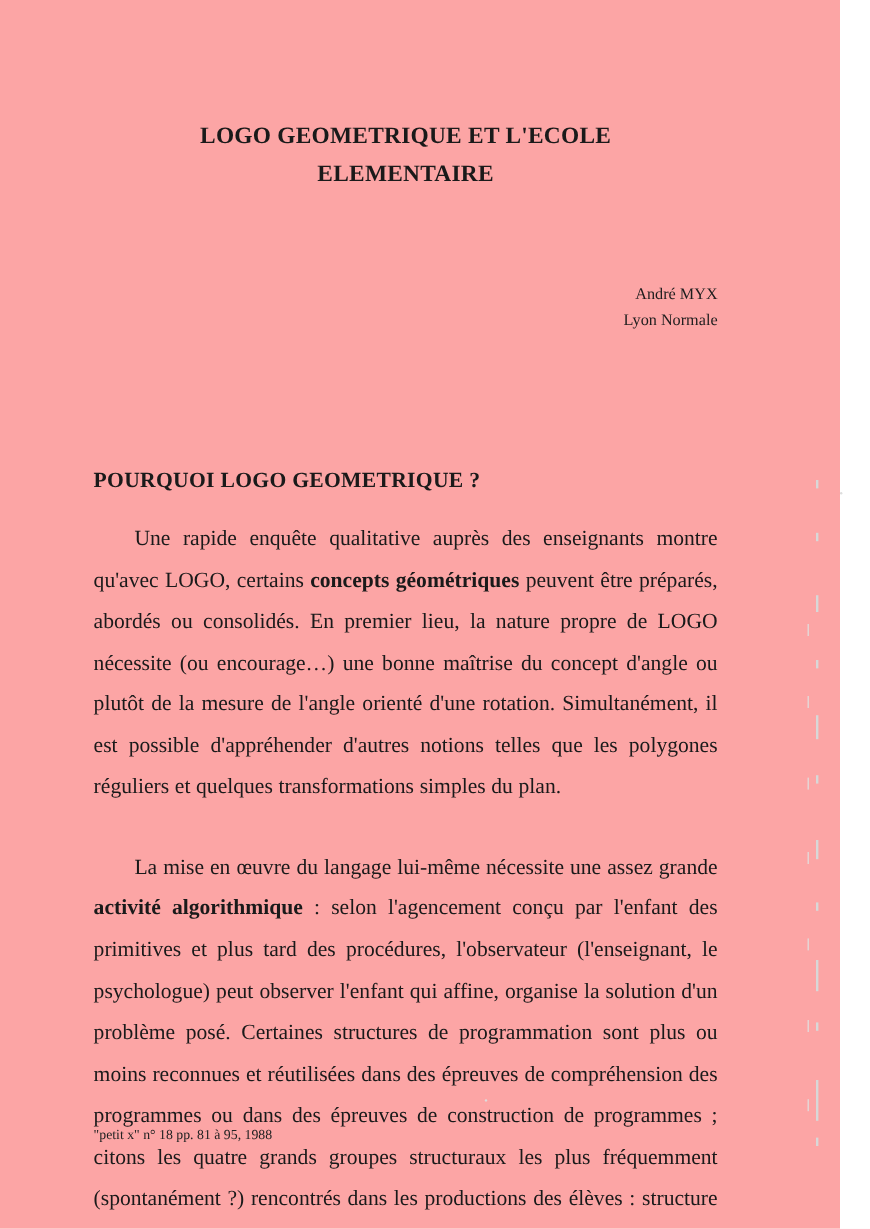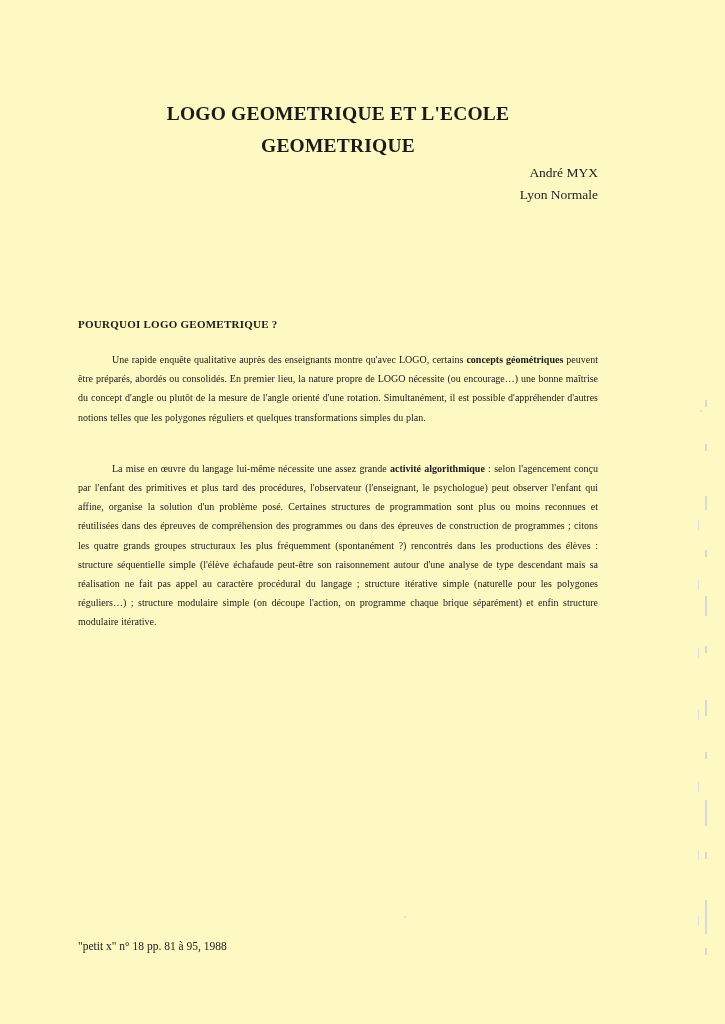--- a/index.html
+++ b/index.html
@@ -11,61 +11,63 @@
     width: 725px;
     height: 1024px;
     font-family: "Liberation Serif", serif;
     color: #1a1a1a;
     position: relative;
     overflow: hidden;
   }
   .page {
     position: absolute;
     top: 0; left: 0;
-    width: 725px;
+    width: 652px;
     height: 1024px;
-    background: #fef9c3;
+    background: #fca5a5;
+    padding-left: 48px;
   }
   .content {
     position: absolute;
     left: 78px;
     top: 0;
     width: 520px;
   }
   .title {
     margin-top: 98px;
     text-align: center;
     font-weight: bold;
     font-size: 19.5px;
     letter-spacing: 0.2px;
     line-height: 1.65;
   }
   .title .line2 {
     display: block;
   }
   .affiliation {
+    margin-top: 72px;
     text-align: right;
     font-size: 13.5px;
     line-height: 1.62;
     color: #1d1d1d;
   }
   .affiliation div {
     white-space: nowrap;
   }
   .section-heading {
     margin-top: 112px;
     font-weight: bold;
-    font-size: 11px;
+    font-size: 18px;
     letter-spacing: 0.25px;
   }
   p.body-par {
     margin: 0;
     margin-top: 20px;
     text-align: justify;
-    font-size: 10px;
+    font-size: 18px;
     line-height: 1.92;
     text-indent: 34px;
     word-spacing: 0.2px;
   }
   p.body-par.second {
     margin-top: 32px;
     font-family: Liberation Serif, serif;
   }
   .footer {
     position: absolute;
@@ -132,21 +134,21 @@
 </style>
 </head>
 <body>
 
 <div class="page">
 
   <div class="content">
 
     <div class="title">
       <span>LOGO GEOMETRIQUE ET L'ECOLE</span>
-      <span class="line2">GEOMETRIQUE</span>
+      <span class="line2">ELEMENTAIRE</span>
     </div>
 
     <div class="affiliation">
       <div>André MYX</div>
       <div>Lyon Normale</div>
     </div>
 
     <div class="section-heading">POURQUOI LOGO GEOMETRIQUE ?</div>
 
     <p class="body-par"><span>Une rapide enquête qualitative auprès des enseignants montre qu'avec LOGO, certains </span><strong>concepts géométriques</strong><span> peuvent être préparés, abordés ou consolidés. En premier lieu, la nature propre de LOGO nécessite (ou encourage…) une bonne maîtrise du concept d'angle ou plutôt de la mesure de l'angle orienté d'une rotation. Simultanément, il est possible d'appréhender d'autres notions telles que les polygones réguliers et quelques transformations simples du plan.</span></p>

